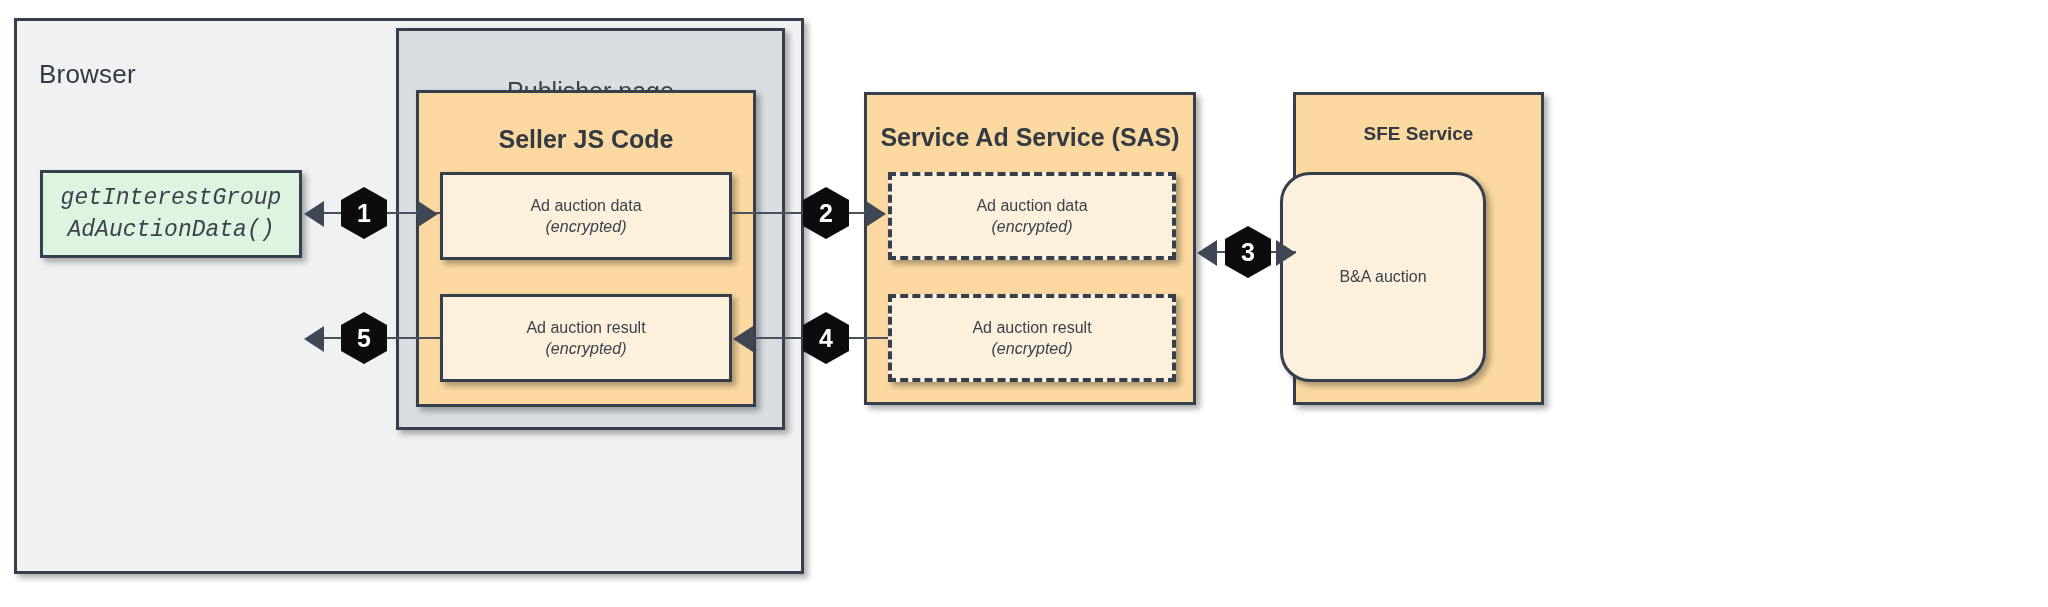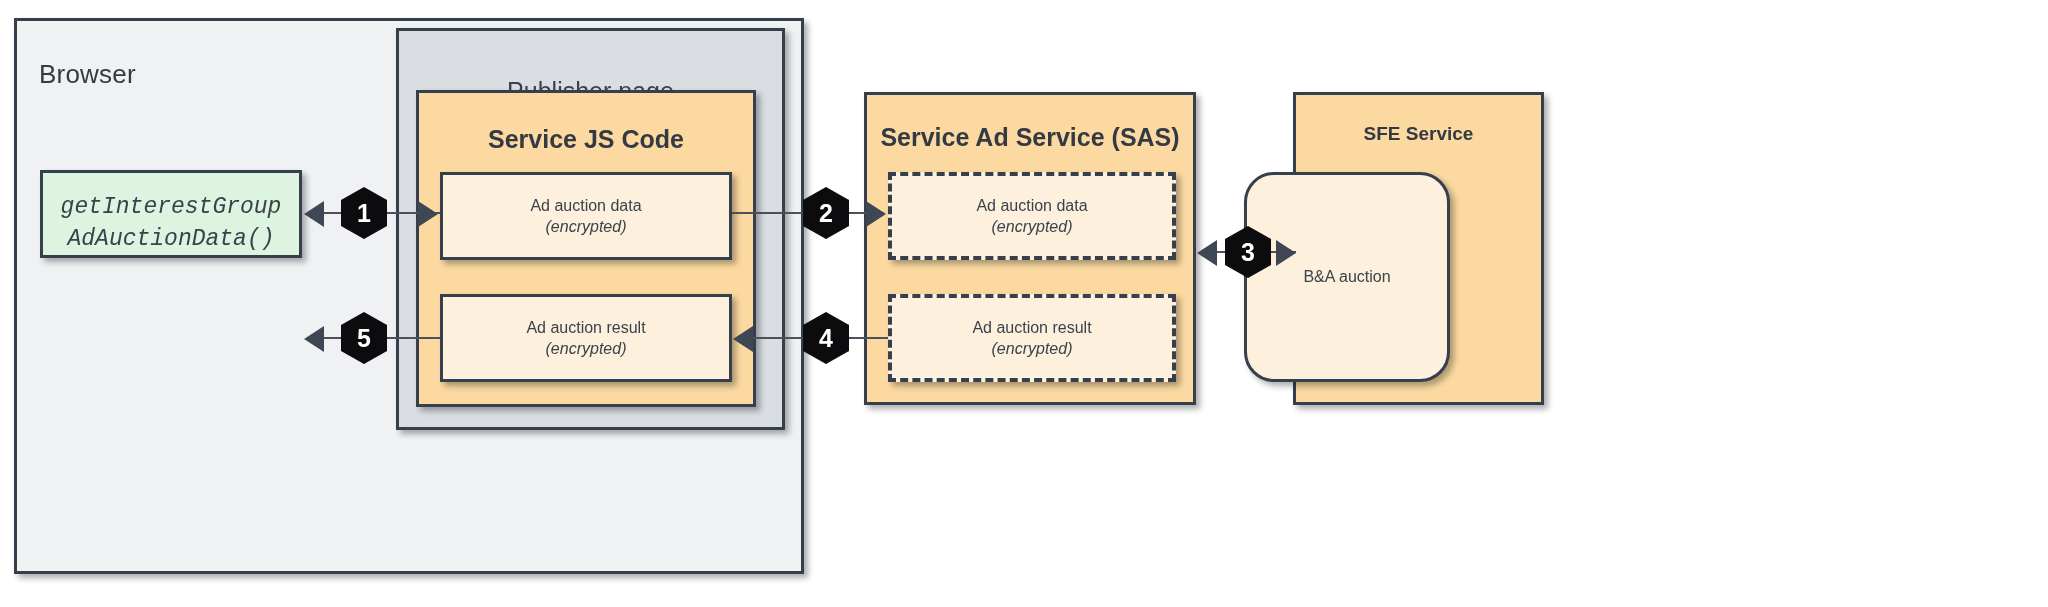--- a/index.html
+++ b/index.html
@@ -99,32 +99,32 @@
 </style>
 </head>
 <body>
 
 <div class="stage">
 
   <div class="box browser shadow">
     <div class="browser-title">Browser</div>
   </div>
 
-  <div class="green shadow" style="left:40px;top:170px;width:262px;height:88px;align-items:flex-end;">
+  <div class="green shadow" style="left:40px;top:170px;width:262px;height:88px;">
     <span>getInterestGroup
 AdAuctionData()</span>
   </div>
 
 
   <div class="box publisher shadow">
     <div class="publisher-title">Publisher page</div>
   </div>
 
   <div class="box sellerjs shadow">
-    <div class="sellerjs-title">Service JS Code</div>
+    <div class="sellerjs-title">Seller JS Code</div>
   </div>
 
   <div class="card shadow" style="left:440px;top:172px;width:292px;height:88px;">
     <span>Ad auction data</span>
     <span class="sub">(encrypted)</span>
   </div>
 
   <div class="card shadow" style="left:440px;top:294px;width:292px;height:88px;">
     <span>Ad auction result</span>
     <span class="sub">(encrypted)</span>
@@ -141,21 +141,21 @@
 
   <div class="card dashed shadow" style="left:888px;top:294px;width:288px;height:88px;">
     <span>Ad auction result</span>
     <span class="sub">(encrypted)</span>
   </div>
 
   <div class="box sfe shadow">
     <div class="sfe-title">SFE Service</div>
   </div>
 
-  <div class="card shadow" style="left:1244px;top:172px;width:206px;height:210px;border-radius:30px;">
+  <div class="card shadow" style="left:1280px;top:172px;width:206px;height:210px;border-radius:30px;">
     <span>B&amp;A auction</span>
   </div>
 
   <div class="line" style="left:308px;top:212px;width:132px;"></div>
   <div class="arrow-l" style="left:304px;top:201px;"></div>
   <div class="arrow-r" style="left:418px;top:201px;"></div>
   <div class="hex" style="left:341px;top:187px;">
     <span>1</span>
   </div>
 

